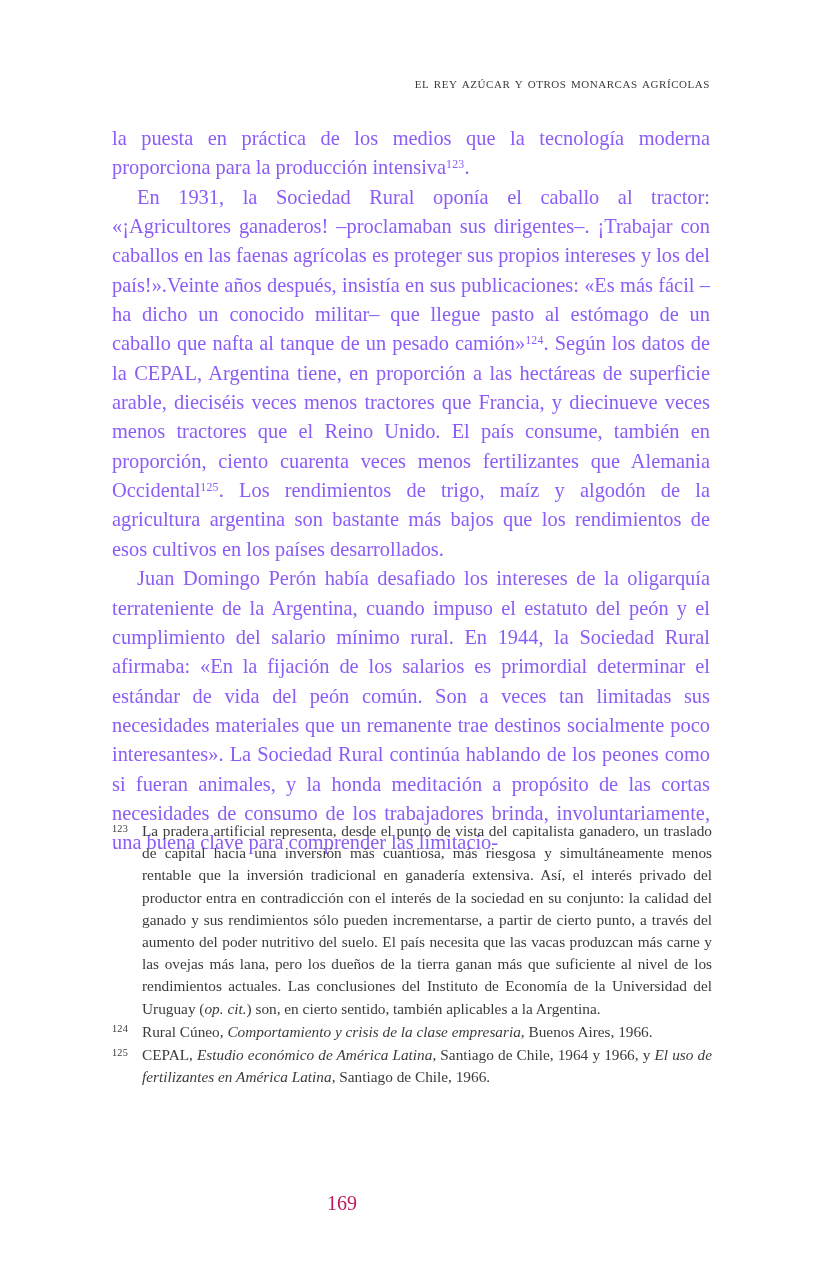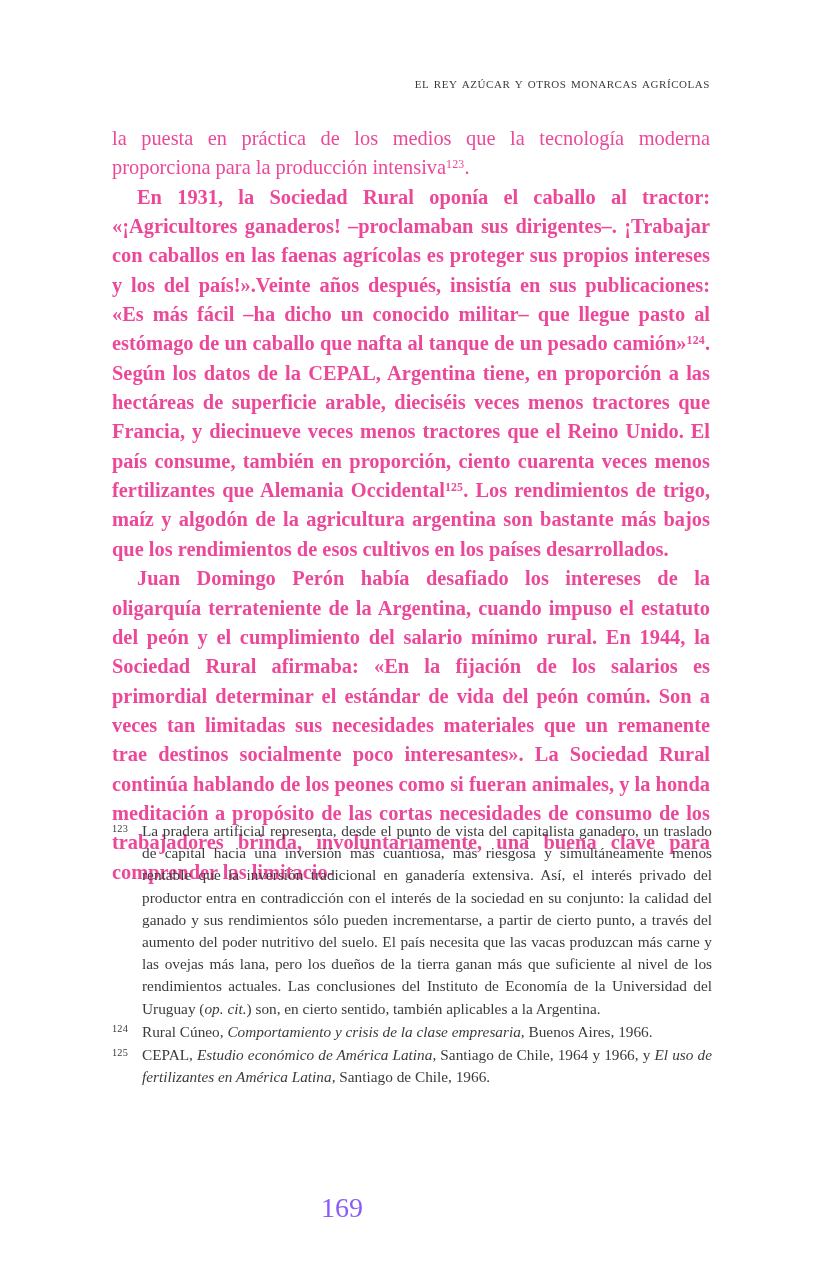--- a/index.html
+++ b/index.html
@@ -45,26 +45,25 @@
     left: 112px;
     top: 124px;
     width: 598px;
   }
   .body-block p {
     margin: 0;
     font-size: 20.4px;
     line-height: 29.35px;
     text-align: justify;
     text-justify: inter-word;
-    color: #ec4899;
+    color: #8b5cf6;
     hyphens: manual;
   }
   .body-block p.indent {
     text-indent: 25px;
-    font-weight: bold;
   }
   .body-block p:last-child {
     text-align: justify;
   }
 
   sup.fn {
     font-size: 0.58em;
     vertical-align: 0.52em;
     line-height: 0;
     letter-spacing: 0.2px;
@@ -99,22 +98,22 @@
     font-style: italic;
   }
 
   
   .folio {
     position: absolute;
     left: 0;
     top: 1192px;
     width: 684px;
     text-align: center;
-    font-size: 28px;
-    color: #8b5cf6;
+    font-size: 20px;
+    color: #be185d;
   }
 </style>
 </head>
 <body>
 
 <div class="page">
 
   <div class="running-head">El rey azúcar y otros monarcas agrícolas</div>
 
   <div class="body-block">

